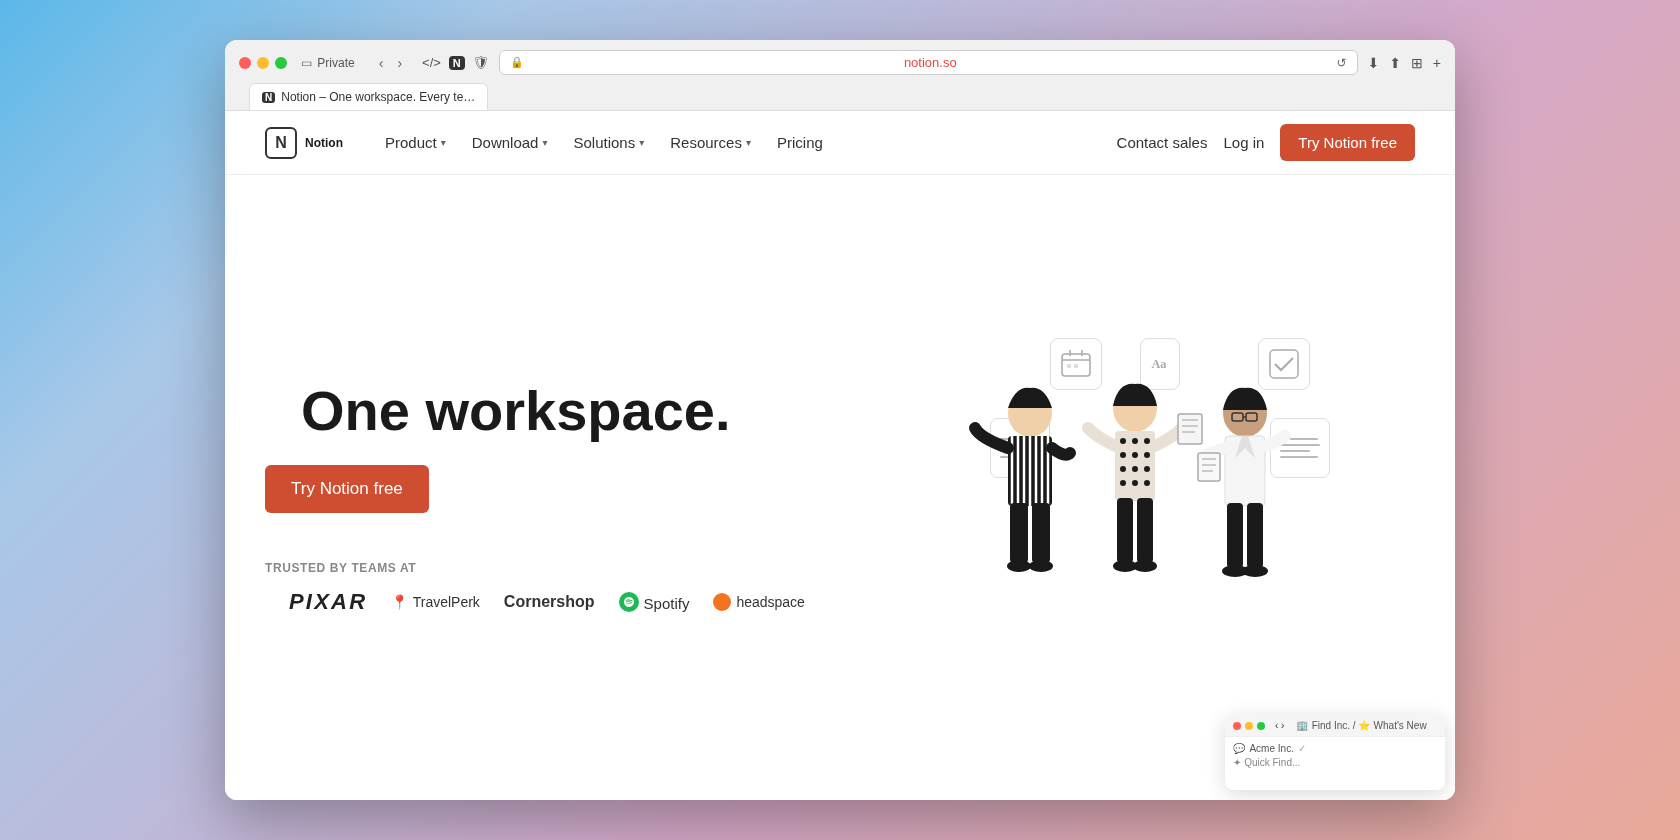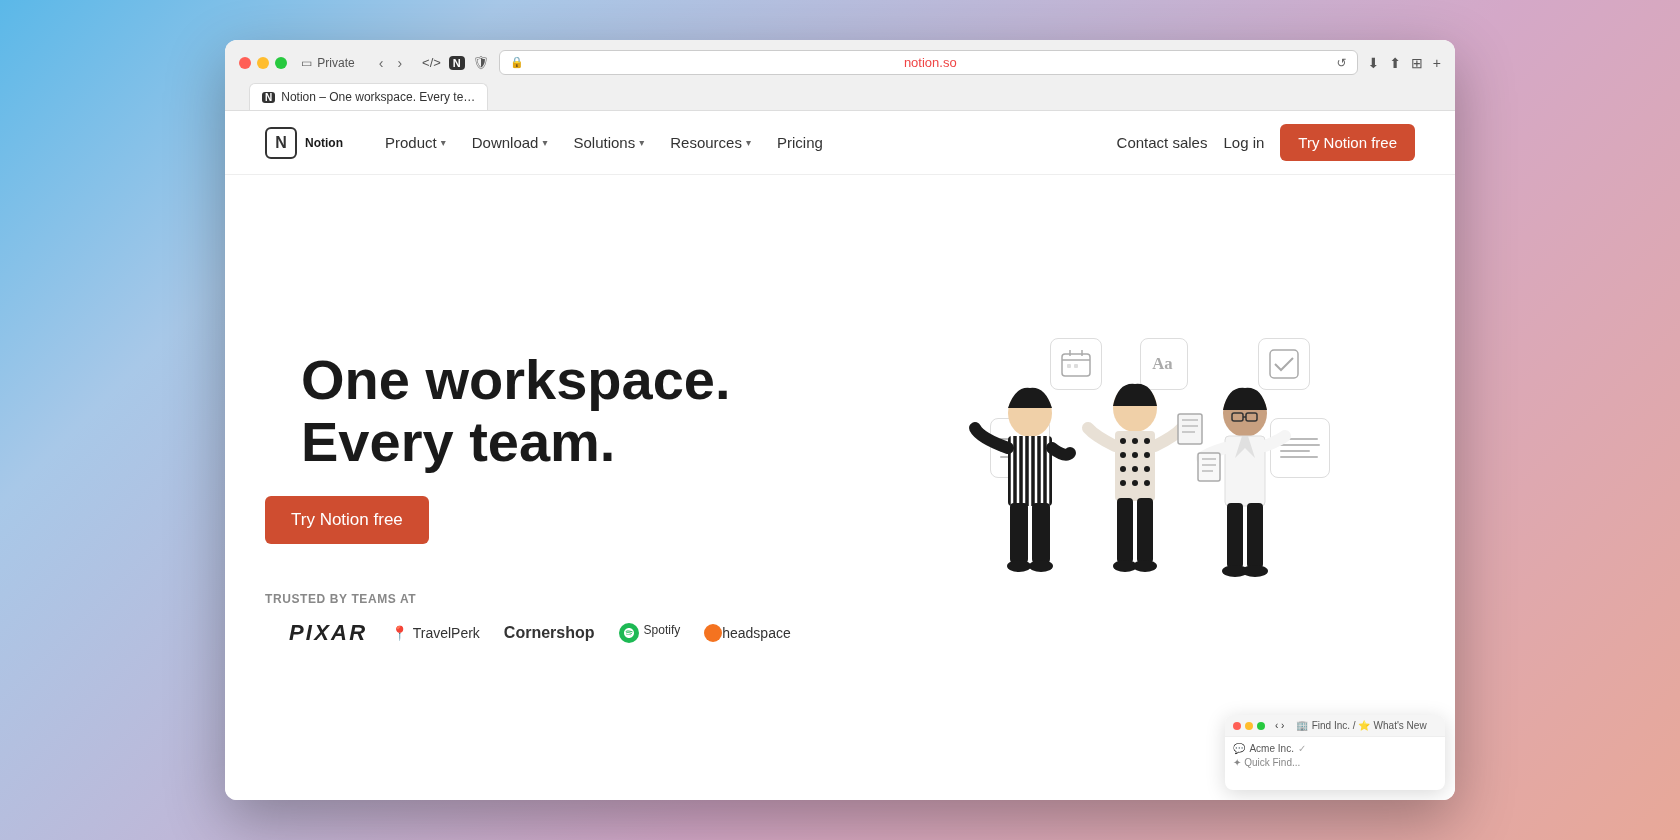--- a/index.html
+++ b/index.html
@@ -276,37 +276,38 @@
       font-size: 14px;
       color: #e06060;
     }
     .logo-cornershop {
       font-size: 16px;
       font-weight: 600;
       color: #333;
     }
     .logo-spotify {
       display: flex;
-      align-items: flex-start;
+      align-items: flex-end;
       gap: 5px;
-      font-size: 12px;
+      font-size: 15px;
       color: #333;
     }
     .spotify-icon {
       width: 20px;
       height: 20px;
       background: #1db954;
       border-radius: 50%;
       display: flex;
       align-items: center;
       justify-content: center;
     }
     .logo-headspace {
       display: flex;
       align-items: center;
+      gap: 5px;
       font-size: 14px;
       color: #333;
       text-align: right;
     }
     .headspace-icon {
       width: 18px;
       height: 18px;
       background: #f47320;
       border-radius: 50%;
     }
@@ -338,21 +339,21 @@
     }
     .card-calendar {
       top: 20px;
       left: 120px;
       width: 52px;
       height: 52px;
     }
     .card-text {
       top: 20px;
       left: 210px;
-      width: 48px;
+      width: 40px;
       height: 52px;
     }
     .card-check {
       top: 20px;
       right: 40px;
       width: 52px;
       height: 52px;
     }
     .card-doc1 {
       top: 100px;
@@ -497,21 +498,20 @@
         <span class="contact-sales">Contact sales</span>
         <span class="log-in">Log in</span>
         <button class="try-notion-btn">Try Notion free</button>
       </div>
     </nav>
 
     <div class="hero">
       <div class="hero-left">
         <h1 class="hero-title">
           <span>One workspace.</span><br>
-          <span>Every team.</span>
         </h1>
         <button class="hero-cta">Try Notion free</button>
         <div class="trusted-label">TRUSTED BY TEAMS AT</div>
         <div class="trusted-logos">
           <span class="logo-pixar">PIXAR</span>
           <div class="logo-travelperk">
             <span class="logo-travelperk-icon">📍</span>
             <span>TravelPerk</span>
           </div>
           <span class="logo-cornershop">Cornershop</span>

